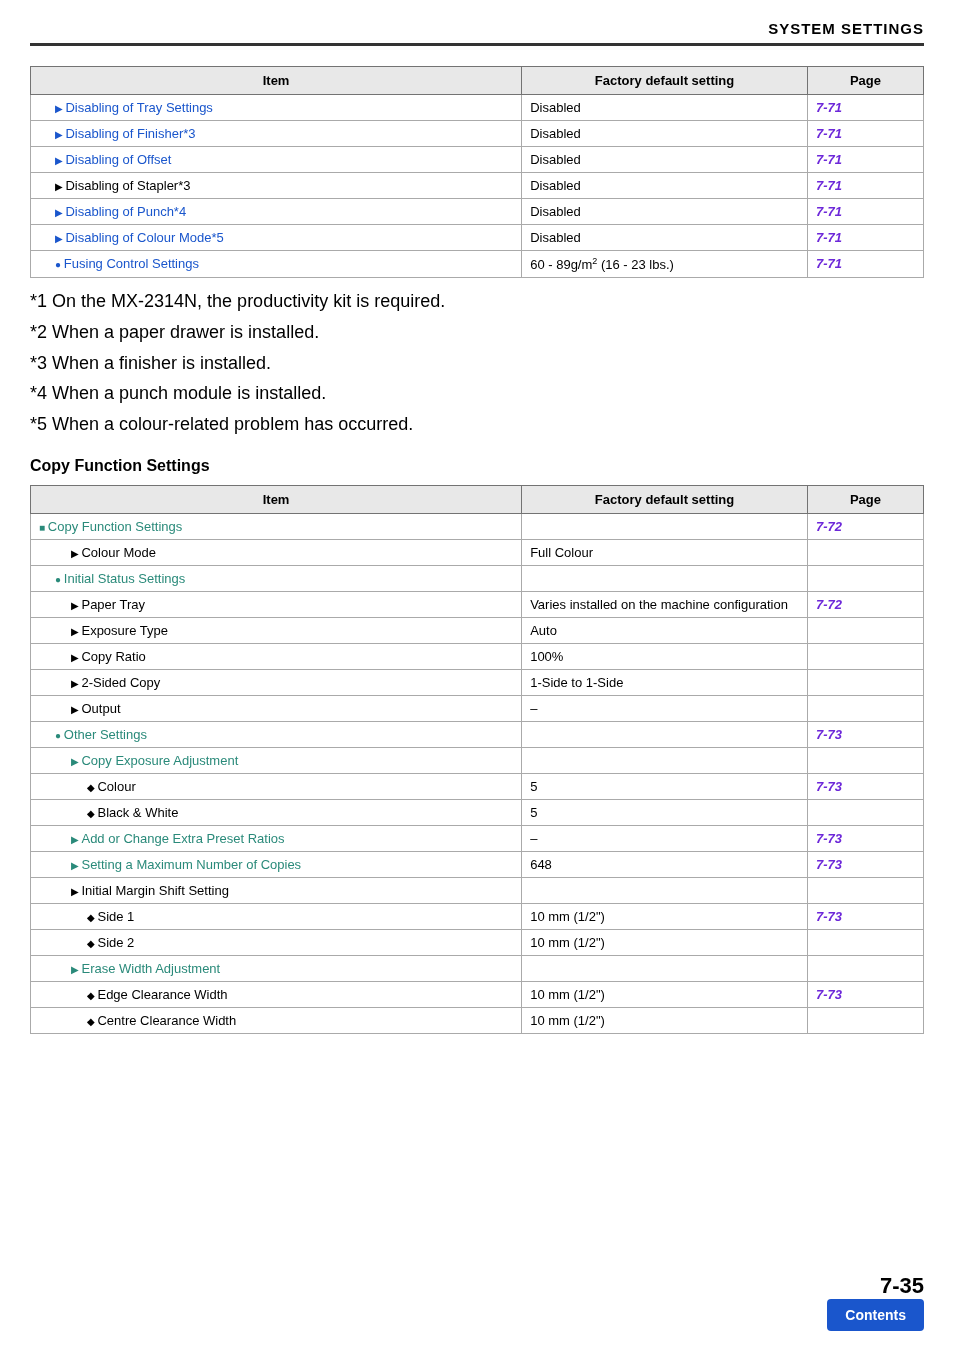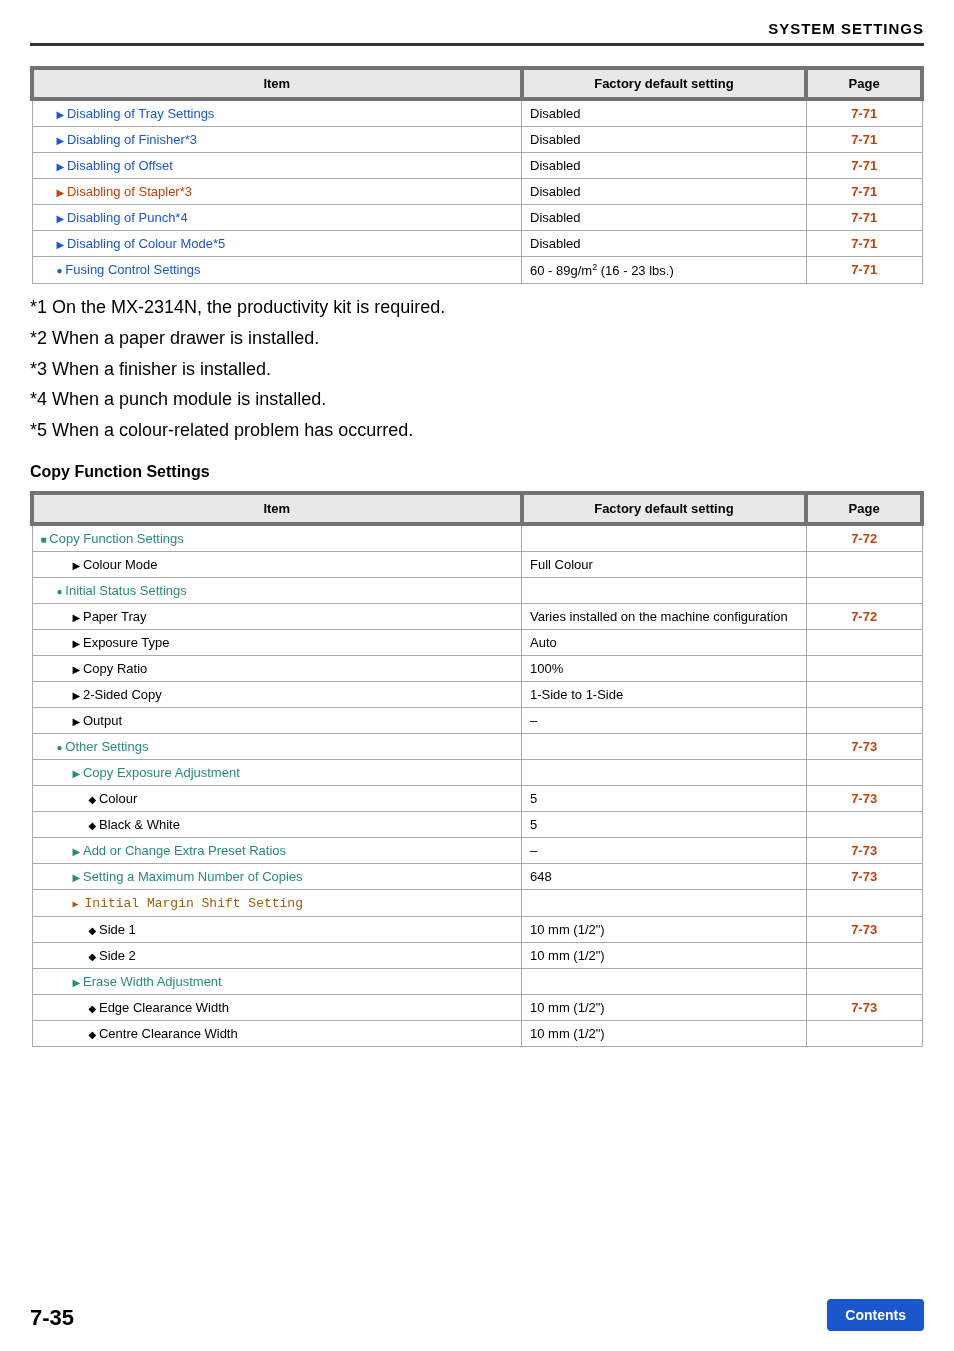--- a/index.html
+++ b/index.html
@@ -33,40 +33,41 @@
     }
     
     table {
       width: 100%;
       border-collapse: collapse;
       margin-bottom: 8px;
       font-size: 13px;
     }
     th {
       background: #e8e8e8;
-      border: 4px solid #737373;
+      border: 1px solid #737373;
       padding: 6px 10px;
       font-weight: bold;
       text-align: center;
     }
     th.item-col { width: 55%; }
     th.factory-col { width: 32%; }
     th.page-col { width: 13%; }
     td {
       border: 1px solid #aaa;
       padding: 5px 8px;
       vertical-align: top;
     }
     td.item-cell { width: 55%; }
     td.factory-cell { width: 32%; }
     td.page-cell {
       width: 13%;
-      text-align: center;
-      color: #c2410c;
-      font-weight: bold;
+      text-align: left;
+      color: #6d28d9;
+      font-weight: bold;
+      font-style: italic;
     }
 
     
     .footnotes {
       font-size: 18px;
       margin-bottom: 16px;
       line-height: 1.7;
     }
 
     
@@ -79,20 +80,21 @@
     
     .footer {
       position: absolute;
       bottom: 20px;
       left: 0;
       right: 0;
       display: flex;
       justify-content: space-between;
       align-items: flex-end;
       padding: 0 30px;
+      flex-direction: column;
     }
     .page-number {
       font-size: 22px;
       font-weight: bold;
     }
     .contents-btn {
       background: #1a56cc;
       color: #fff;
       padding: 8px 18px;
       font-size: 14px;
@@ -130,21 +132,21 @@
           <td class="item-cell"><span style="padding-left:16px; color:#1a56cc;"><span style="font-size:10px;">▶ </span>Disabling of Finisher*3</span></td>
           <td class="factory-cell">Disabled</td>
           <td class="page-cell">7-71</td>
         </tr>
         <tr>
           <td class="item-cell"><span style="padding-left:16px; color:#1a56cc;"><span style="font-size:10px;">▶ </span>Disabling of Offset</span></td>
           <td class="factory-cell">Disabled</td>
           <td class="page-cell">7-71</td>
         </tr>
         <tr>
-          <td class="item-cell"><span style="padding-left:16px; color:#c2410c;"><span style="font-size:10px;">▶ </span>Disabling of Stapler*3</span></td>
+          <td class="item-cell"><span style="padding-left:16px; color:#000000;"><span style="font-size:10px;">▶ </span>Disabling of Stapler*3</span></td>
           <td class="factory-cell">Disabled</td>
           <td class="page-cell">7-71</td>
         </tr>
         <tr>
           <td class="item-cell"><span style="padding-left:16px; color:#1a56cc;"><span style="font-size:10px;">▶ </span>Disabling of Punch*4</span></td>
           <td class="factory-cell">Disabled</td>
           <td class="page-cell">7-71</td>
         </tr>
         <tr>
           <td class="item-cell"><span style="padding-left:16px; color:#1a56cc;"><span style="font-size:10px;">▶ </span>Disabling of Colour Mode*5</span></td>
@@ -242,21 +244,21 @@
           <td class="item-cell"><span style="padding-left:32px; color:#2a8a7a;"><span style="font-size:10px;">▶ </span>Add or Change Extra Preset Ratios</span></td>
           <td class="factory-cell">–</td>
           <td class="page-cell">7-73</td>
         </tr>
         <tr>
           <td class="item-cell"><span style="padding-left:32px; color:#2a8a7a;"><span style="font-size:10px;">▶ </span>Setting a Maximum Number of Copies</span></td>
           <td class="factory-cell">648</td>
           <td class="page-cell">7-73</td>
         </tr>
         <tr>
-          <td class="item-cell"><span style="padding-left:32px; color:#a16207;font-family:Liberation Mono, monospace;"><span style="font-size:10px;">▶ </span>Initial Margin Shift Setting</span></td>
+          <td class="item-cell"><span style="padding-left:32px; color:#000000;"><span style="font-size:10px;">▶ </span>Initial Margin Shift Setting</span></td>
           <td class="factory-cell"></td>
           <td class="page-cell"></td>
         </tr>
         <tr>
           <td class="item-cell"><span style="padding-left:48px; "><span style="font-size:10px;">◆ </span>Side 1</span></td>
           <td class="factory-cell">10 mm (1/2")</td>
           <td class="page-cell">7-73</td>
         </tr>
         <tr>
           <td class="item-cell"><span style="padding-left:48px; "><span style="font-size:10px;">◆ </span>Side 2</span></td>

